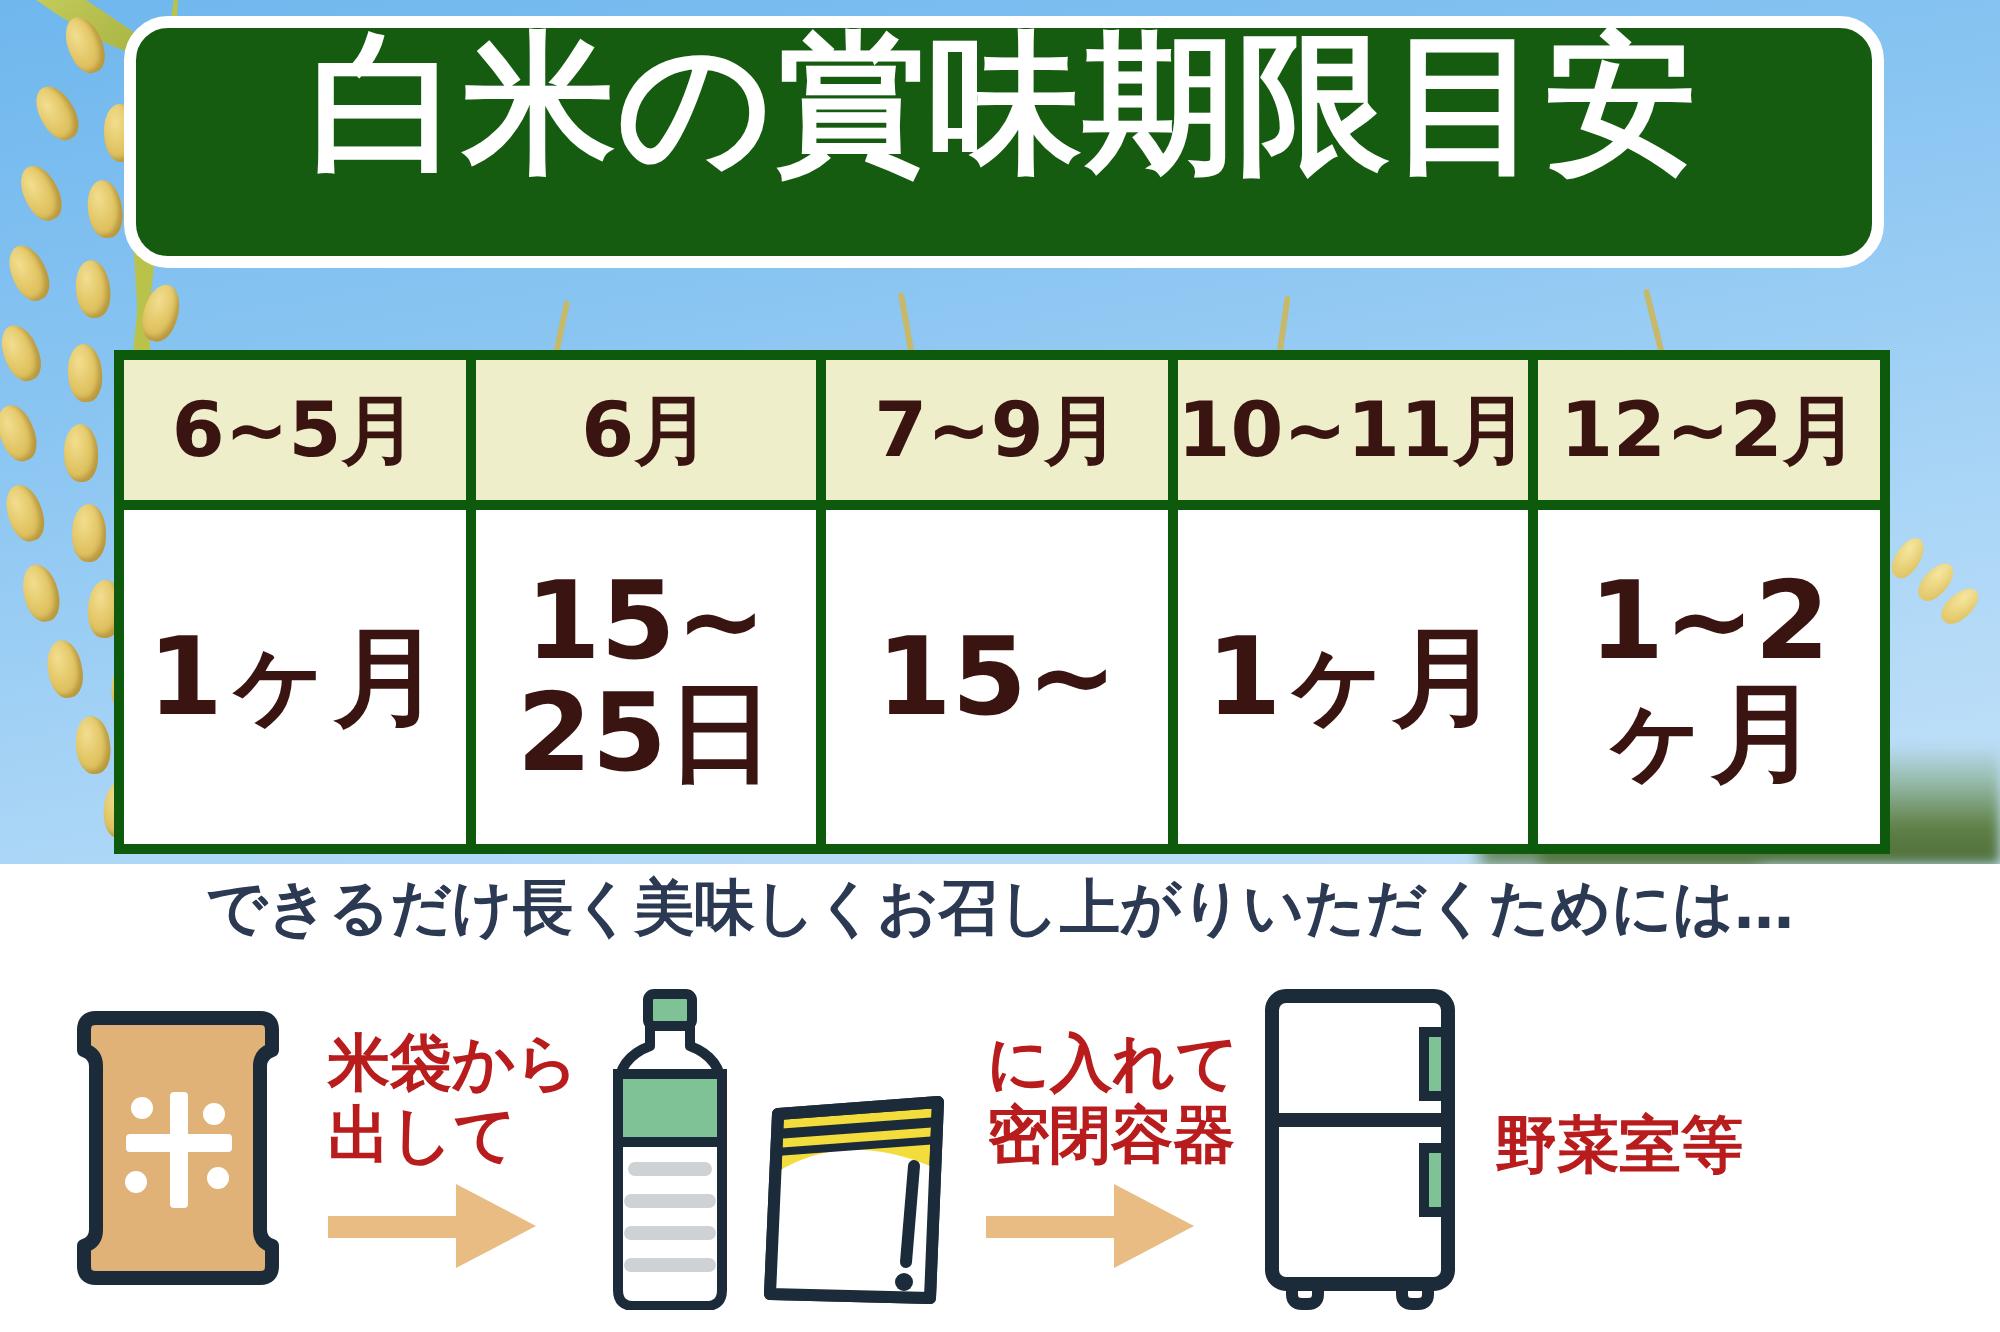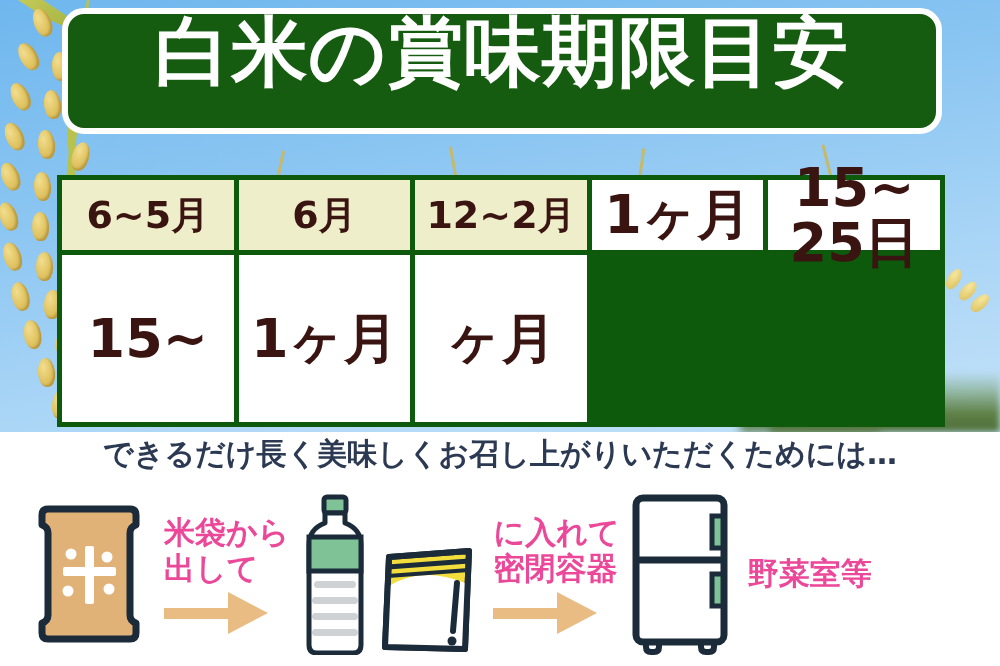--- a/index.html
+++ b/index.html
@@ -186,21 +186,21 @@
   .step {
     display: flex;
     align-items: center;
     height: 100%;
   }
   .step-icons { display: flex; align-items: flex-end; }
   .step-textblock {
     display: flex;
     flex-direction: column;
     justify-content: center;
-    color: #ec4899;
+    color: #b91c1c;
     font-size: 31px;
     font-weight: 700;
     line-height: 1.16;
     white-space: nowrap;
   }
   .arrow {
     position: relative;
     width: 112px;
     height: 40px;
     margin-top: 6px;
@@ -304,20 +304,22 @@
     </div>
   </div>
 
   <div class="title-banner">
     <div class="title-text">白米の賞味期限目安</div>
   </div>
 
   <div class="table-wrap">
     <div class="th">6~5月</div>
     <div class="th">6月</div>
+    <div class="th">7~9月</div>
+    <div class="th">10~11月</div>
     <div class="th">12~2月</div>
 
     <div class="td big">
       <div>
           <span class="val">1ヶ月</span>
         </div>
     </div>
     <div class="td two">
       <div>
         <span class="val">15~</span>
@@ -329,20 +331,21 @@
         <span class="val">15~</span>
       </div>
     </div>
     <div class="td big">
       <div>
           <span class="val">1ヶ月</span>
         </div>
     </div>
     <div class="td two">
       <div>
+        <span class="val">1~2</span>
         <span class="val">ヶ月</span>
       </div>
     </div>
   </div>
 
   <div class="subtitle">できるだけ長く美味しくお召し上がりいただくためには…</div>
 
   <div class="steps">
 
     <div class="step" style="margin-left:30px;">

